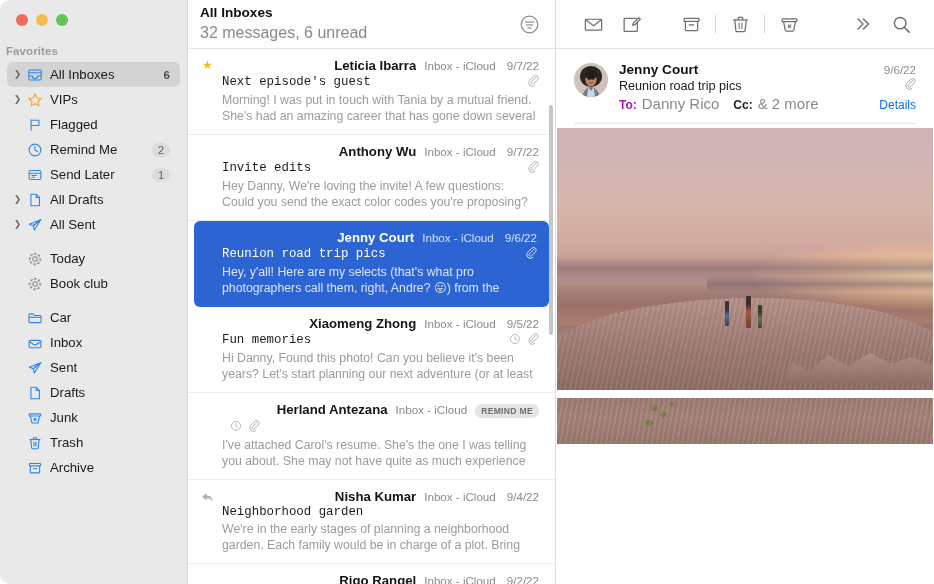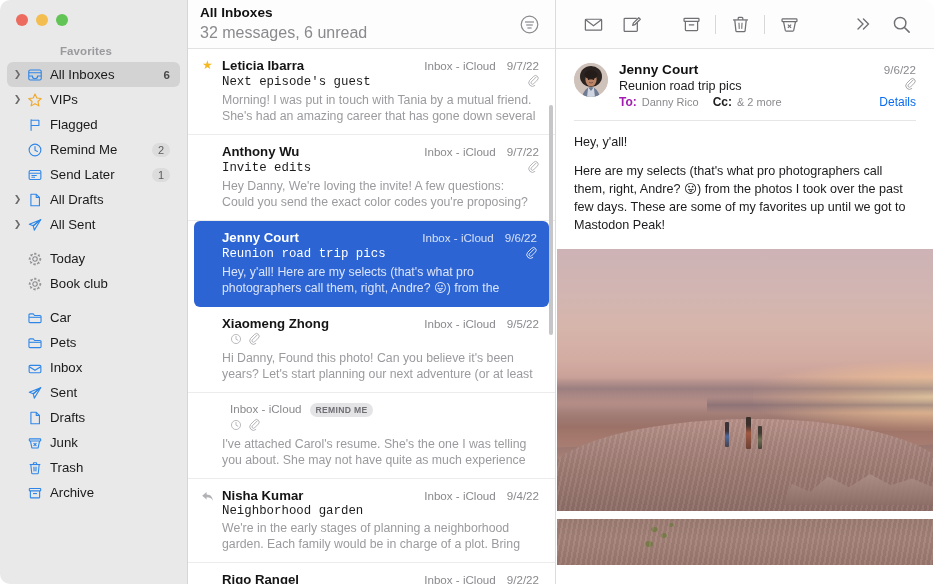--- a/index.html
+++ b/index.html
@@ -38,23 +38,22 @@
   }
   .light { width: 12px; height: 12px; border-radius: 50%; }
   .light.red { background: #ed6a5e; }
   .light.yellow { background: #f4bd4f; }
   .light.green { background: #61c454; }
 
   .section-header {
     font-size: 11.5px;
     color: #9a9a9e;
     font-weight: 600;
-    padding: 7px 0 5px 24px;
+    padding: 7px 0 5px 6px;
     letter-spacing: 0.1px;
-    margin-left: 36px;
   }
   .sb-row {
     display: flex;
     align-items: center;
     height: 25px;
     margin: 0 7px;
     padding-left: 4px;
     border-radius: 6px;
     font-size: 13.2px;
     color: #1a1a1a;
@@ -127,21 +126,21 @@
     padding: 9px 16px 9px 34px;
     border-bottom: 1px solid #ececec;
   }
   .msgrow.selected {
     background: #2c64d4;
     border-radius: 6px;
     margin: 0 6px;
     border-bottom: none;
     padding: 9px 12px 10px 28px;
   }
-  .mr-line1 { display: flex; align-items: baseline; }
+  .mr-line1 { display: flex; align-items: baseline; text-align: right; }
   .mr-from {
     font-size: 13.2px; font-weight: bold; color: #151515;
     flex: 1 1 auto; white-space: nowrap; overflow: hidden;
   }
   .mr-box { font-size: 11.6px; color: #8a8a8e; margin-left: 8px; white-space: nowrap; }
   .mr-date { font-size: 11.6px; color: #8a8a8e; margin-left: 11px; white-space: nowrap; }
   .mr-remind {
     font-size: 8.6px; color: #6e6e73; background: #e4e4e6;
     border-radius: 7px; padding: 2px 6px 2px 6px; margin-left: 8px;
     letter-spacing: 0.3px; font-weight: 600; white-space: nowrap;
@@ -209,21 +208,21 @@
     overflow: hidden; position: relative;
     background: #d7c9c0;
   }
   .hdr-cols { flex: 1 1 auto; min-width: 0; }
   .hdr-row { display: flex; align-items: baseline; }
   .hdr-name { font-size: 13.6px; font-weight: bold; color: #111; flex: 1 1 auto; }
   .hdr-date { font-size: 11.6px; color: #8a8a8e; }
   .hdr-subject { font-size: 12.6px; color: #1c1c1e; flex: 1 1 auto; margin-top: 2px; }
   .hdr-recips { display: flex; align-items: baseline; margin-top: 2px; flex: 1 1 auto; }
   .rec-lbl { font-size: 12px; font-weight: bold; color: #a21caf; }
-  .rec-val { font-size: 11px; color: #8a8a8e; margin-left: 5px; }
+  .rec-val { font-size: 15px; color: #8a8a8e; margin-left: 5px; }
   .rec-lbl2 { font-size: 12px; font-weight: bold; color: #1c1c1e; margin-left: 14px; }
   .details-link { font-size: 12px; color: #0a6cf1; }
   .hdr-rule { border-bottom: 1px solid #e6e6e6; margin-top: 11px; }
 
   .body-text {
     padding: 13px 18px 0 18px;
     font-size: 12.6px;
     color: #1c1c1e;
     line-height: 1.42;
   }
@@ -421,30 +420,20 @@
               <path d="M2.2 5.6 A1.2 1.2 0 0 1 3.4 4.4 H7 L8.5 6.2 H14.6 A1.2 1.2 0 0 1 15.8 7.4 V13 A1.2 1.2 0 0 1 14.6 14.2 H3.4 A1.2 1.2 0 0 1 2.2 13 Z" fill="none" stroke="#2f86e8" stroke-width="1.25" stroke-linejoin="round"></path>
               <line x1="2.4" y1="8.2" x2="15.6" y2="8.2" fill="none" stroke="#2f86e8" stroke-width="1.25"></line>
             </svg>
           </div>
           <div class="sb-label">Car</div>
         </div>
         <div class="sb-row">
           <div class="sb-disc"></div>
           <div class="sb-icon">
             <svg width="16" height="16" viewBox="0 0 18 18">
-              <path d="M2.2 5.6 A1.2 1.2 0 0 1 3.4 4.4 H7 L8.5 6.2 H14.6 A1.2 1.2 0 0 1 15.8 7.4 V13 A1.2 1.2 0 0 1 14.6 14.2 H3.4 A1.2 1.2 0 0 1 2.2 13 Z" fill="none" stroke="#2f86e8" stroke-width="1.25" stroke-linejoin="round"></path>
-              <line x1="2.4" y1="8.2" x2="15.6" y2="8.2" fill="none" stroke="#2f86e8" stroke-width="1.25"></line>
-            </svg>
-          </div>
-          <div class="sb-label">Pets</div>
-        </div>
-        <div class="sb-row">
-          <div class="sb-disc"></div>
-          <div class="sb-icon">
-            <svg width="16" height="16" viewBox="0 0 18 18">
               <path d="M2.4 7.4 A1.3 1.3 0 0 1 3.7 6.1 H14.3 A1.3 1.3 0 0 1 15.6 7.4 V13 A1.3 1.3 0 0 1 14.3 14.3 H3.7 A1.3 1.3 0 0 1 2.4 13 Z" fill="none" stroke="#2f86e8" stroke-width="1.25" stroke-linejoin="round"></path>
               <path d="M2.6 7.6 L9 11.6 L15.4 7.6" fill="none" stroke="#2f86e8" stroke-width="1.25"></path>
             </svg>
           </div>
           <div class="sb-label">Inbox</div>
         </div>
         <div class="sb-row">
           <div class="sb-disc"></div>
           <div class="sb-icon">
             <svg width="16" height="16" viewBox="0 0 18 18">
@@ -569,34 +558,36 @@
             </div>
             <div class="mr-preview">Hey, y'all! Here are my selects (that's what pro photographers call them, right, Andre? 😛) from the photos I took over the pa…</div>
           </div>
           <div class="msgrow">
             <div class="mr-line1">
               <div class="mr-from">Xiaomeng Zhong</div>
               <div class="mr-box">Inbox - iCloud</div>
               <div class="mr-date">9/5/22</div>
             </div>
             <div class="mr-line2">
+              <div class="mr-subject">Fun memories</div>
               <div class="mr-icons">
                 <span style="line-height: 1;"><svg width="12" height="12" viewBox="0 0 14 14">
                     <circle cx="7" cy="7" r="5.3" fill="none" stroke="#b0b0b4" stroke-width="1"></circle>
                     <path d="M7 4 V7.2 L9.2 8.4" fill="none" stroke="#b0b0b4" stroke-width="1" stroke-linecap="round"></path>
                   </svg></span>
                 <span style="line-height: 1;"><svg width="12" height="13" viewBox="0 0 12 13">
                     <path d="M9.2 3 L4.3 7.9 a1.5 1.5 0 0 0 2.1 2.1 L10.4 6 a2.6 2.6 0 0 0-3.7-3.7 L2.6 6.4 a3.7 3.7 0 0 0 5.2 5.2" fill="none" stroke="#b0b0b4" stroke-width="0.95" stroke-linecap="round"></path>
                   </svg></span>
               </div>
             </div>
             <div class="mr-preview">Hi Danny, Found this photo! Can you believe it's been years? Let's start planning our next adventure (or at least plan…</div>
           </div>
           <div class="msgrow">
             <div class="mr-line1">
+              <div class="mr-from">Herland Antezana</div>
               <div class="mr-box">Inbox - iCloud</div>
               <div class="mr-remind">REMIND ME</div>
             </div>
             <div class="mr-line2">
               <div class="mr-icons">
                 <span style="line-height: 1;"><svg width="12" height="12" viewBox="0 0 14 14">
                     <circle cx="7" cy="7" r="5.3" fill="none" stroke="#b0b0b4" stroke-width="1"></circle>
                     <path d="M7 4 V7.2 L9.2 8.4" fill="none" stroke="#b0b0b4" stroke-width="1" stroke-linecap="round"></path>
                   </svg></span>
                 <span style="line-height: 1;"><svg width="12" height="13" viewBox="0 0 12 13">
@@ -725,24 +716,20 @@
               <span class="rec-lbl2">Cc:</span>
               <span class="rec-val">&amp; 2 more</span>
             </div>
             <div class="details-link">Details</div>
           </div>
         </div>
       </div>
       <div class="hdr-rule"></div>
     </div>
 
-    <div class="body-text" id="body-text">
-        <p>Hey, y'all!</p>
-        <p>Here are my selects (that's what pro photographers call them, right, Andre? 😛) from the photos I took over the past few days. These are some of my favorites up until we got to Mastodon Peak!</p>
-      </div>
 
     <div class="photo-wrap">
       <div class="photo">
         <div class="sky-glow"></div>
         <div class="cloudband"></div>
         <div class="cloudband2"></div>
         <div class="mountains"></div>
         <div class="ridge"></div>
         <div class="rockR"></div>
         <div class="person p1"></div>

